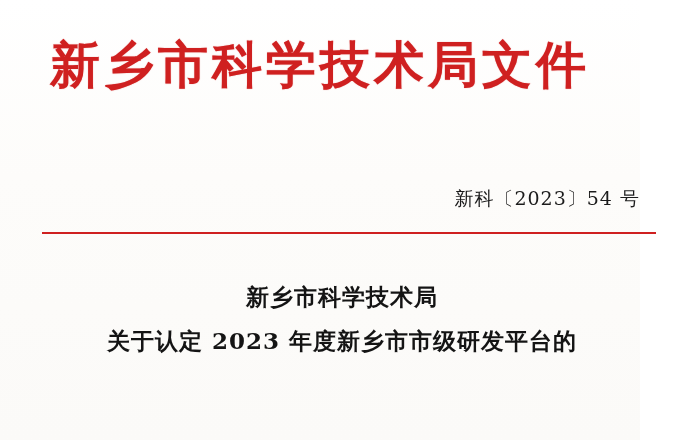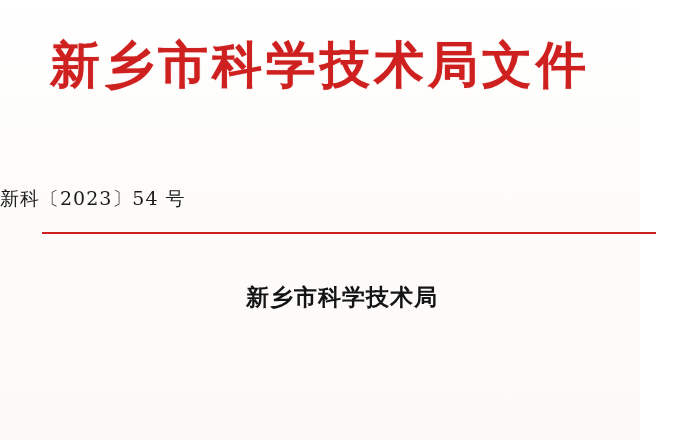--- a/index.html
+++ b/index.html
@@ -48,21 +48,21 @@
     line-height: 1.25;
     text-shadow: 0 0 1px rgba(207,32,32,0.55);
     white-space: nowrap;
   }
 
   .doc-number {
     position: absolute;
     top: 186px;
     left: 0;
     right: 0;
-    text-align: left;
+    text-align: right;
     color: #1b1b1b;
     font-family: "DejaVu Serif", serif;
     font-size: 19px;
     letter-spacing: 1px;
     white-space: nowrap;
   }
 
   .red-rule {
     position: absolute;
     top: 232px;
@@ -102,16 +102,17 @@
   <div class="content">
 
     <div class="doc-title">新乡市科学技术局文件</div>
 
     <div class="doc-number">新科〔2023〕54 号</div>
 
     <div class="red-rule"></div>
 
     <div class="body-block">
       <span class="body-line">新乡市科学技术局</span>
+      <span class="body-line">关于认定 2023 年度新乡市市级研发平台的</span>
     </div>
 
   </div>
 </div>
 
 </body></html>

